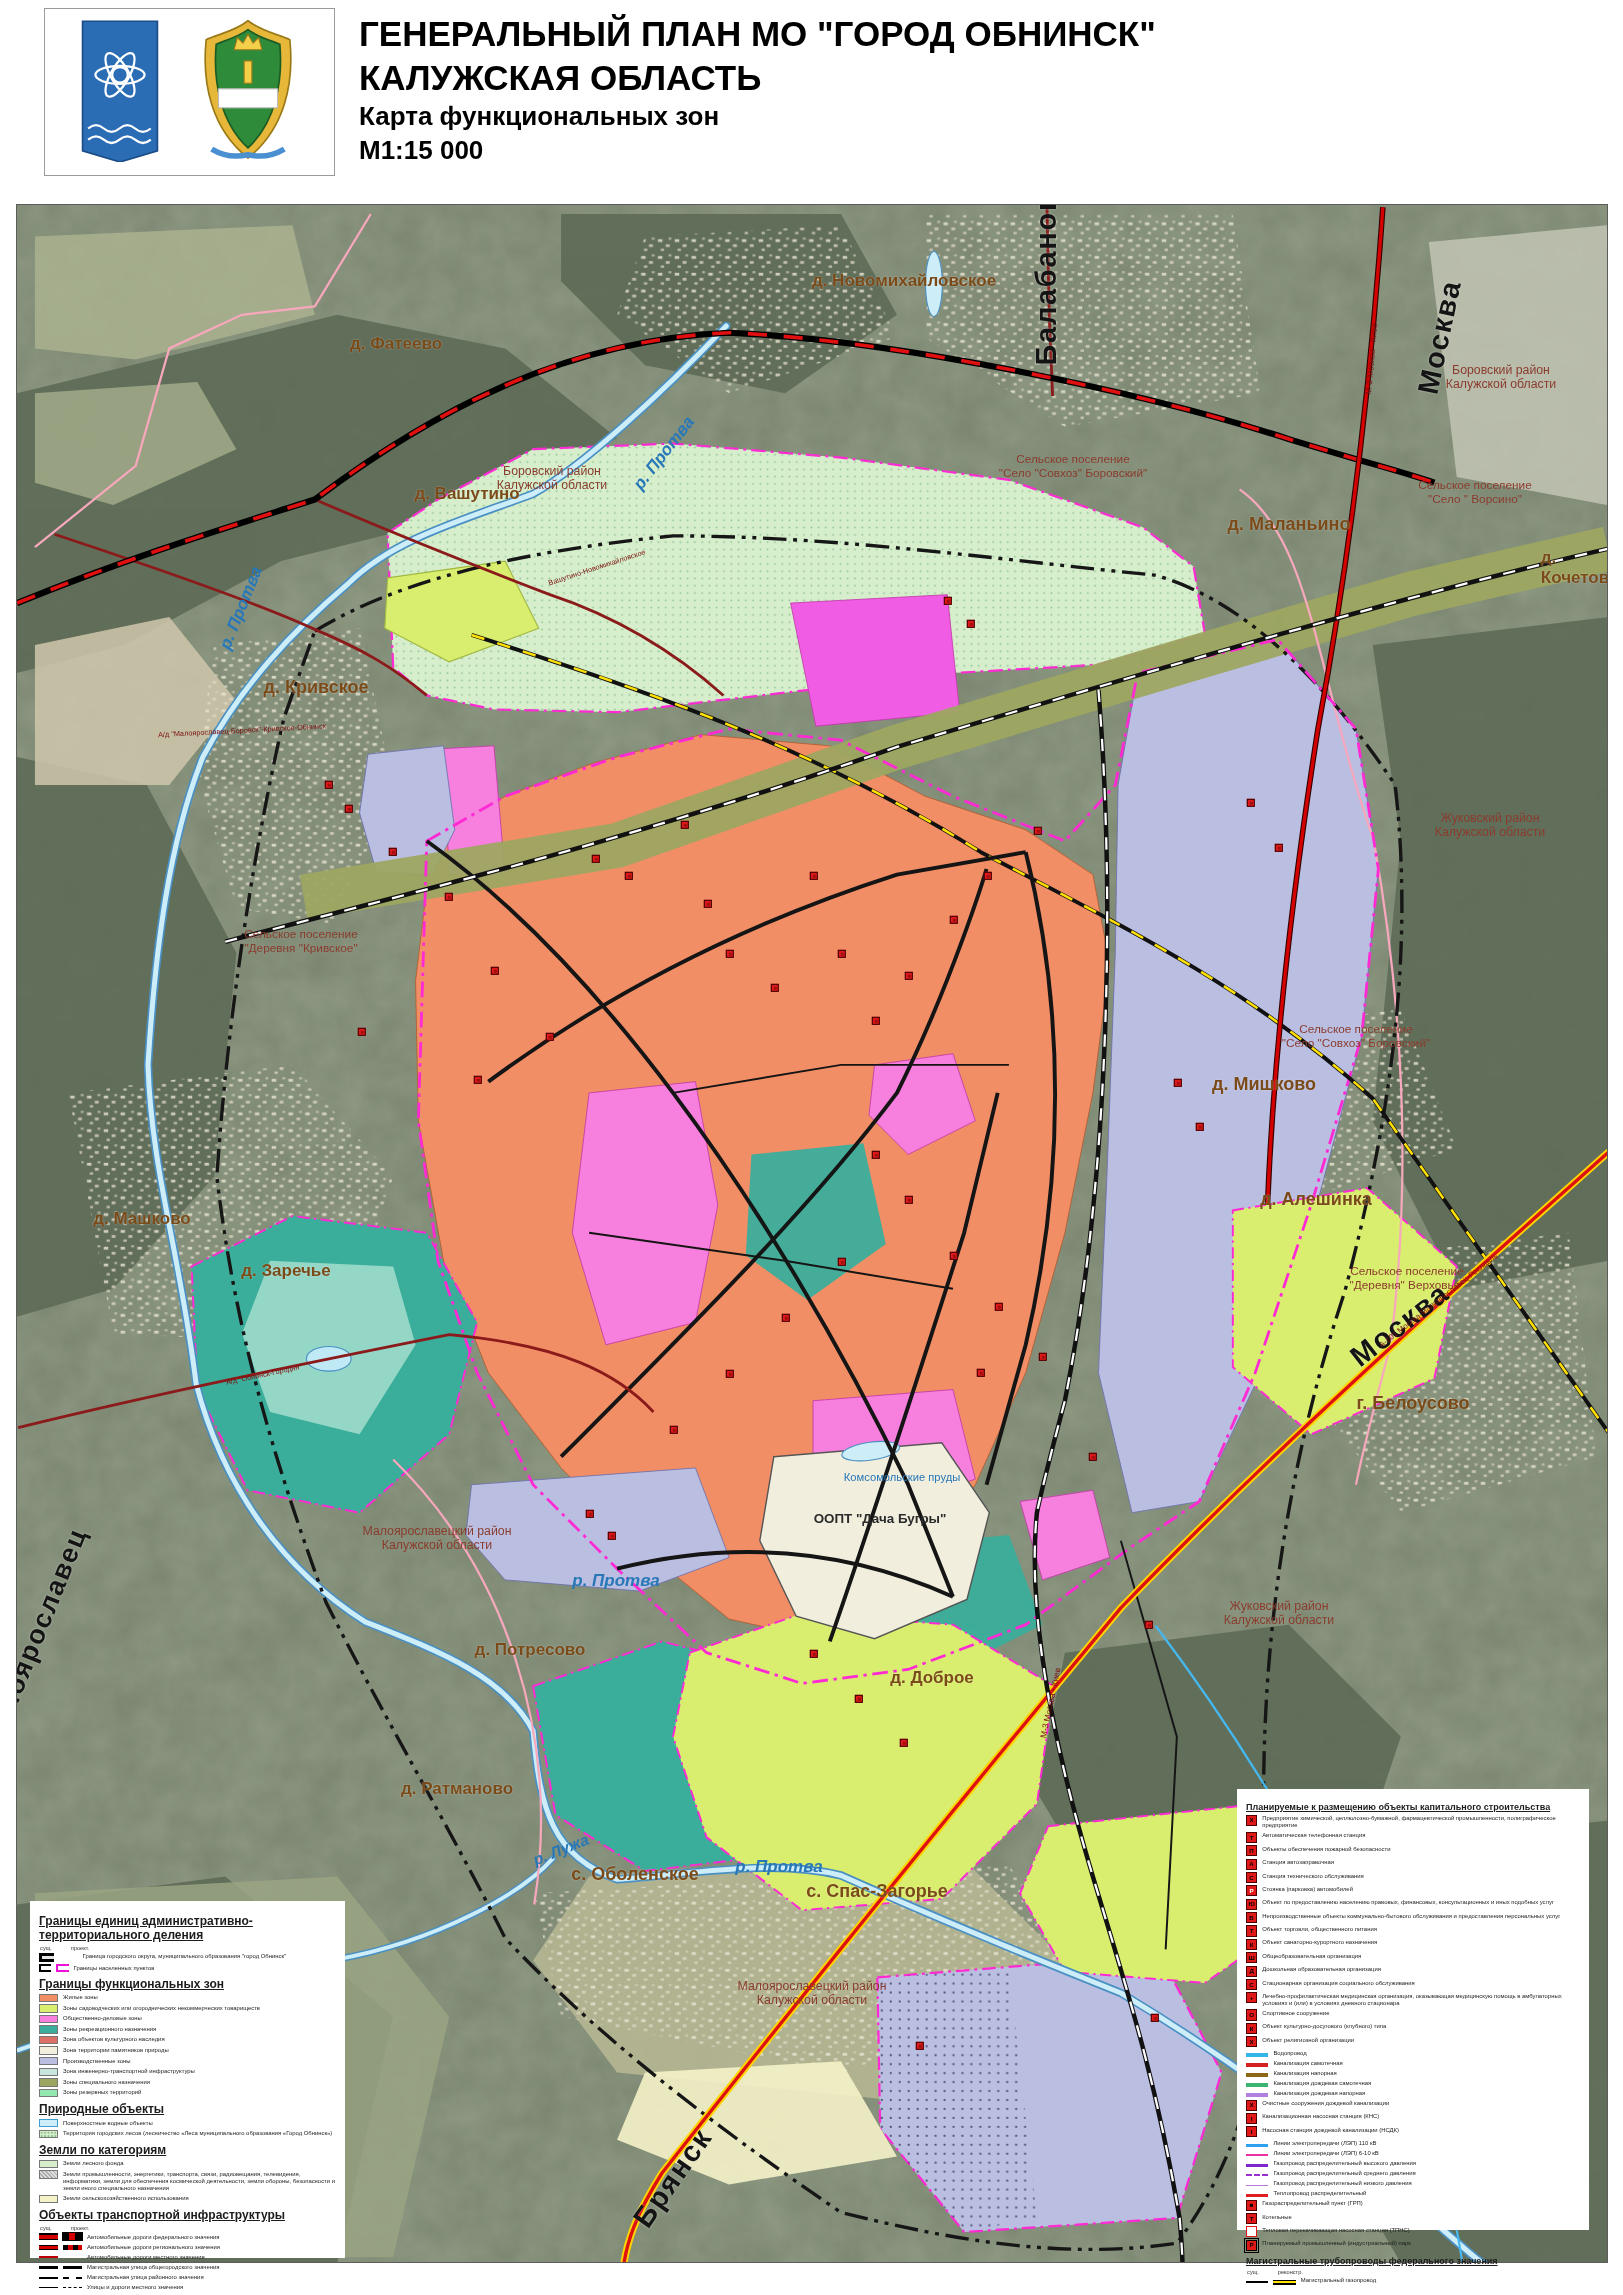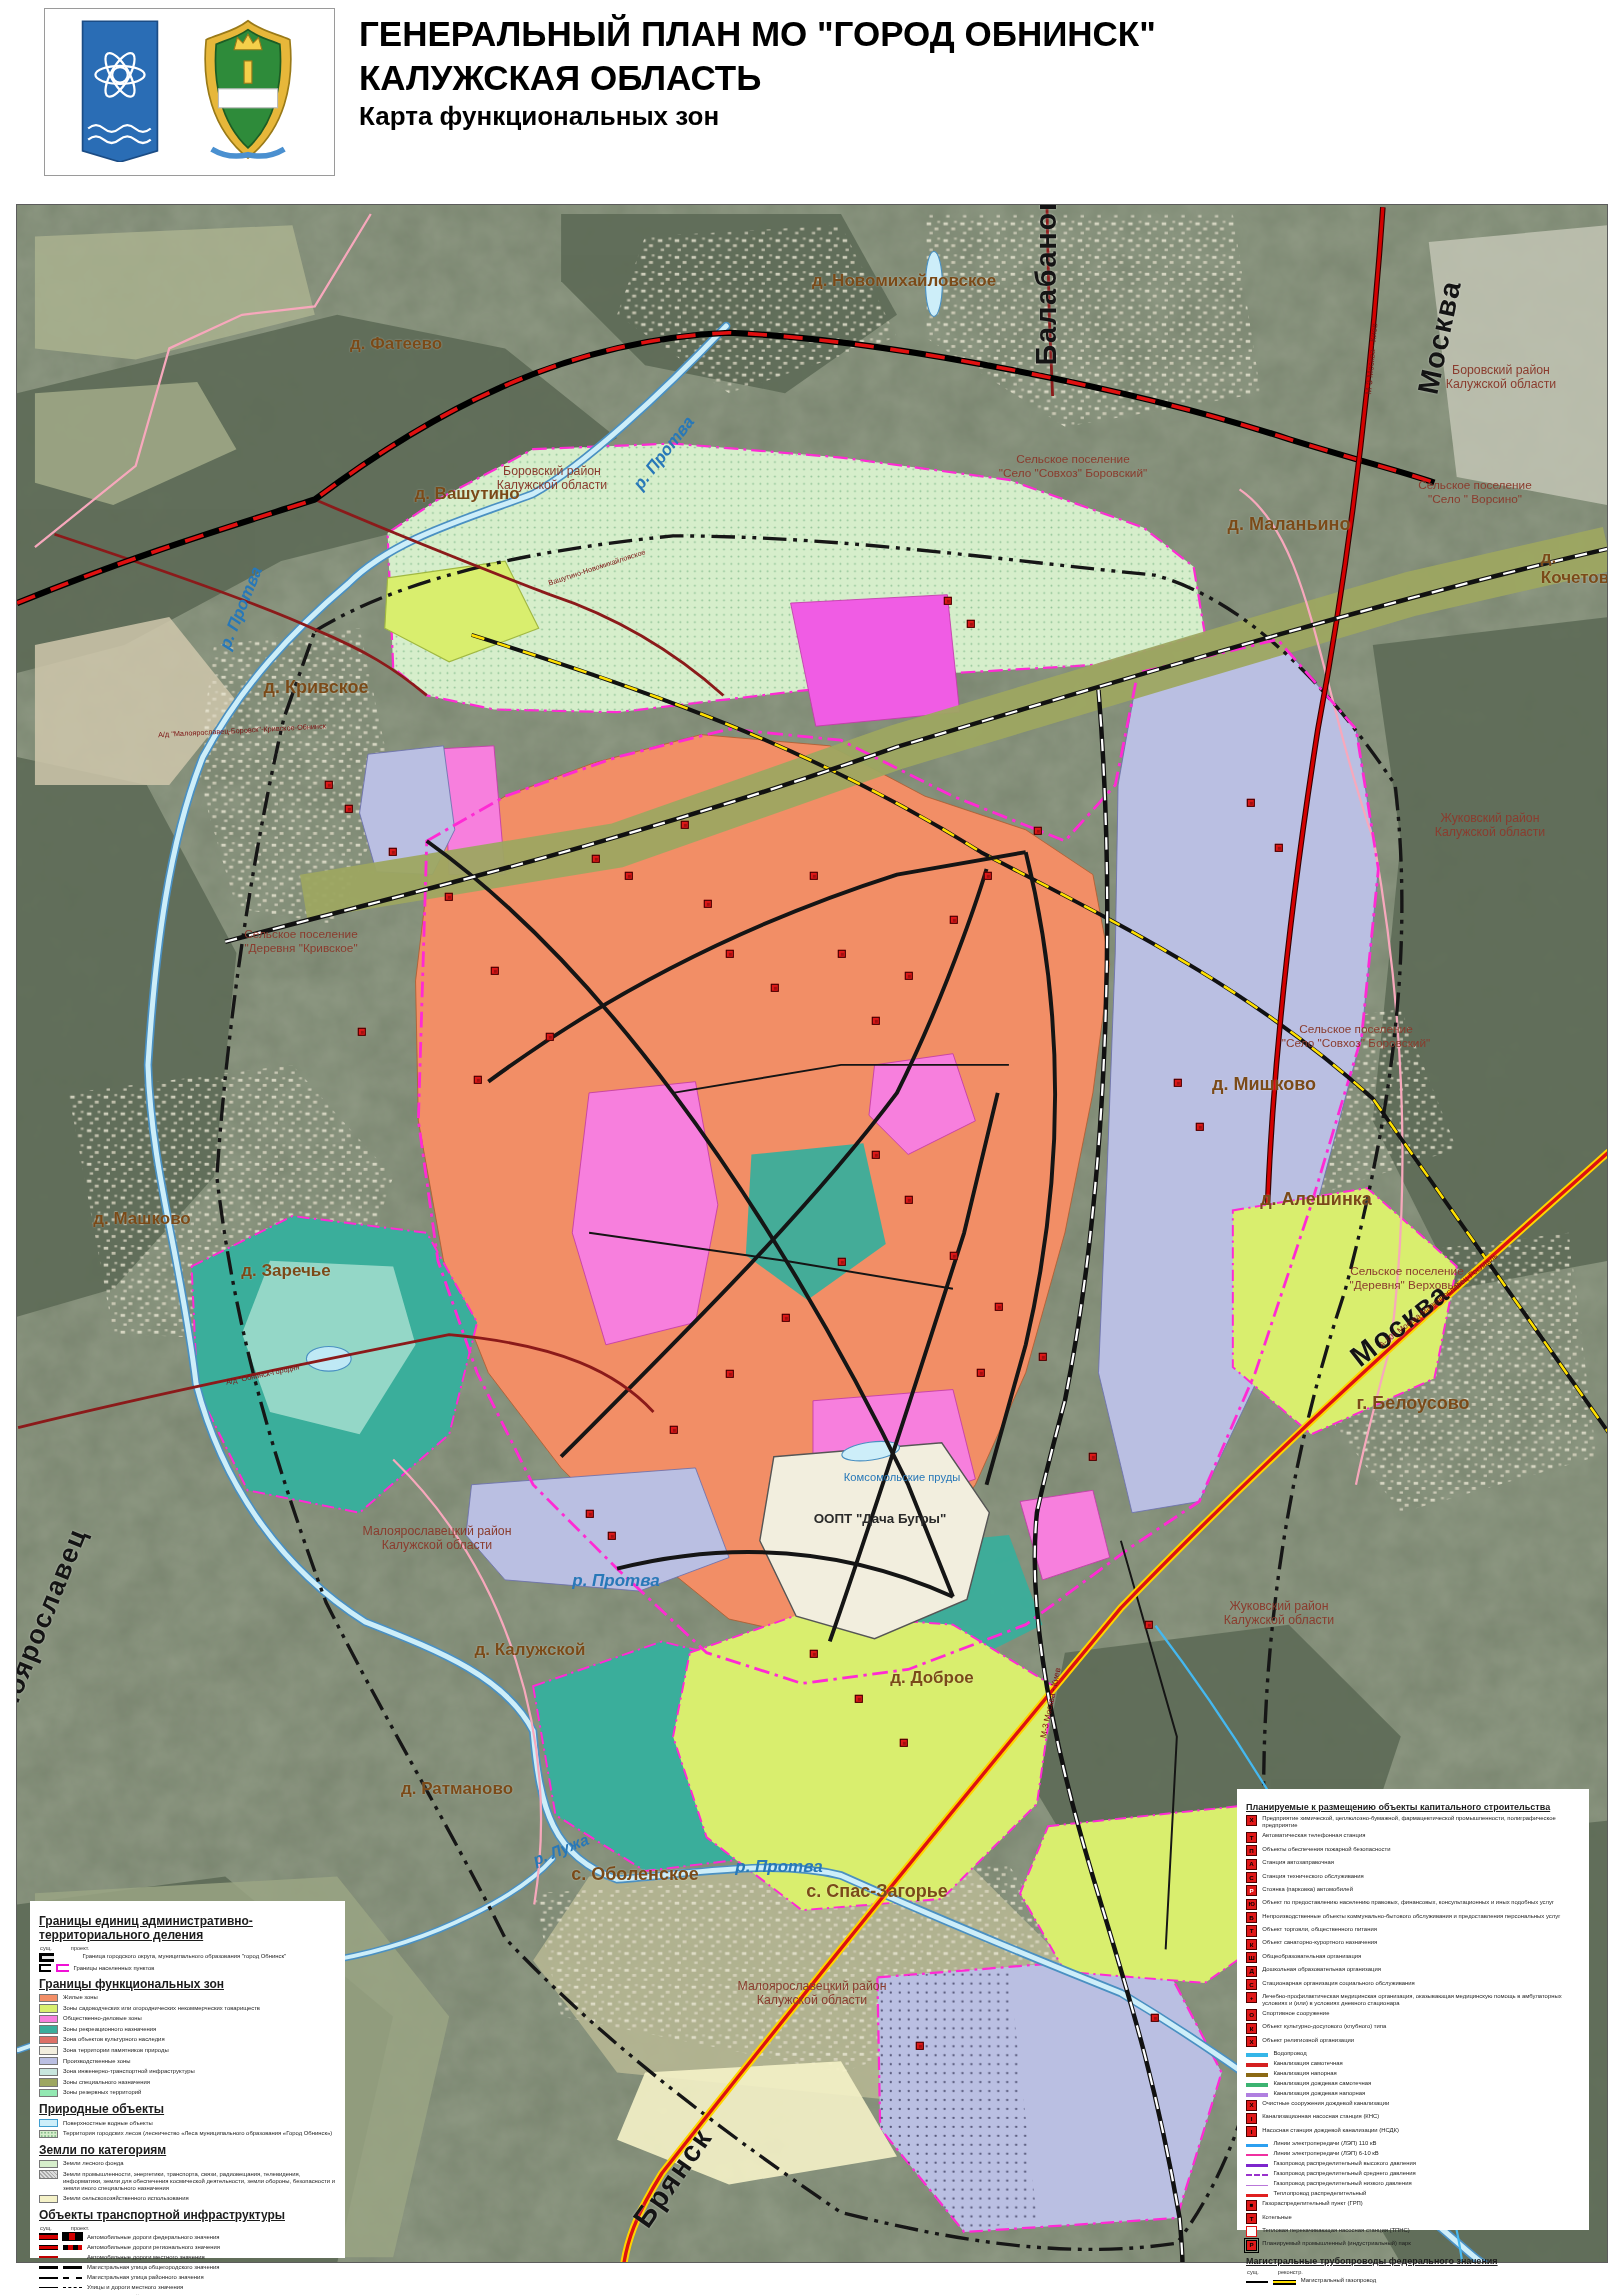--- a/index.html
+++ b/index.html
@@ -118,20 +118,21 @@
           <path d="M70,58 h50 l-6,-22 -10,10 -9,-16 -9,16 -10,-10 Z" fill="#f5cf4a" stroke="#9a7a18" stroke-width="2"></path>
           <rect x="88" y="78" width="14" height="40" fill="#f5cf4a" stroke="#9a7a18" stroke-width="2"></rect>
           <path d="M30,236 q30,18 65,10 q35,8 65,-10" fill="none" stroke="#4a90d0" stroke-width="10"></path>
         </svg>
       </span>
     </div>
     <div class="titles">
       <div class="t-big">ГЕНЕРАЛЬНЫЙ ПЛАН МО "ГОРОД ОБНИНСК"</div>
       <div class="t-big">КАЛУЖСКАЯ ОБЛАСТЬ</div>
       <div class="t-mid">Карта функциональных зон</div>
+      <div class="t-mid">М1:15 000</div>
     </div>
   </div>
 
   <div class="map">
     <svg width="1592" height="2059" viewBox="28 364 2844 3678">
       <defs>
         <filter id="tex" x="0%" y="0%" width="100%" height="100%">
           <feTurbulence type="fractalNoise" baseFrequency="0.006 0.006" numOctaves="4" seed="7"></feTurbulence>
           <feColorMatrix type="matrix" values="0 0 0 0 0.27  0 0 0 0 0.33  0 0 0 0 0.23  0 0 0 0.5 0"></feColorMatrix>
         </filter>
@@ -347,21 +348,21 @@
       <div class="mlbl lc-place" style="left: 903px; top: 280px; font-size: 17px; transform: translate(-50%, -50%) rotate(0deg);">д. Новомихайловское</div>
           <div class="mlbl lc-place" style="left: 395px; top: 343px; font-size: 17px; transform: translate(-50%, -50%) rotate(0deg);">д. Фатеево</div>
           <div class="mlbl lc-place" style="left: 466px; top: 493px; font-size: 17px; transform: translate(-50%, -50%) rotate(0deg);">д. Вашутино</div>
           <div class="mlbl lc-place" style="left: 315px; top: 686px; font-size: 18px; transform: translate(-50%, -50%) rotate(0deg);">д. Кривское</div>
           <div class="mlbl lc-place" style="left: 1288px; top: 523px; font-size: 18px; transform: translate(-50%, -50%) rotate(0deg);">д. Маланьино</div>
           <div class="mlbl lc-place" style="left: 1574px; top: 567px; font-size: 17px; transform: translate(-50%, -50%) rotate(0deg);">д. Кочетов</div>
           <div class="mlbl lc-place" style="left: 1263px; top: 1083px; font-size: 18px; transform: translate(-50%, -50%) rotate(0deg);">д. Мишково</div>
           <div class="mlbl lc-place" style="left: 1315px; top: 1198px; font-size: 18px; transform: translate(-50%, -50%) rotate(0deg);">д. Алешинка</div>
           <div class="mlbl lc-place" style="left: 141px; top: 1218px; font-size: 17px; transform: translate(-50%, -50%) rotate(0deg);">д. Машково</div>
           <div class="mlbl lc-place" style="left: 269px; top: 1270px; font-size: 17px; transform: translate(-50%, -50%) rotate(0deg); margin-left: 16px;">д. Заречье</div>
-          <div class="mlbl lc-place" style="left: 529px; top: 1649px; font-size: 17px; transform: translate(-50%, -50%) rotate(0deg);">д. Калужской</div>
+          <div class="mlbl lc-place" style="left: 529px; top: 1649px; font-size: 17px; transform: translate(-50%, -50%) rotate(0deg);">д. Потресово</div>
           <div class="mlbl lc-place" style="left: 456px; top: 1740px; font-size: 17px; transform: translate(-50%, -50%) rotate(0deg); margin-top: 48px;">д. Ратманово</div>
           <div class="mlbl lc-place" style="left: 931px; top: 1677px; font-size: 17px; transform: translate(-50%, -50%) rotate(0deg);">д. Доброе</div>
           <div class="mlbl lc-place" style="left: 634px; top: 1873px; font-size: 18px; transform: translate(-50%, -50%) rotate(0deg);">с. Оболенское</div>
           <div class="mlbl lc-place" style="left: 876px; top: 1890px; font-size: 18px; transform: translate(-50%, -50%) rotate(0deg);">с. Спас-Загорье</div>
           <div class="mlbl lc-place" style="left: 1412px; top: 1402px; font-size: 18px; transform: translate(-50%, -50%) rotate(0deg);">г. Белоусово</div>
           <div class="mlbl lc-oopt" style="left: 879px; top: 1518px; font-size: 13.4px; transform: translate(-50%, -50%) rotate(0deg);">ООПТ "Дача Бугры"</div>
           <div class="mlbl lc-lake" style="left: 901px; top: 1476px; font-size: 11.2px; transform: translate(-50%, -50%) rotate(0deg);">Комсомольские пруды</div>
           <div class="mlbl lc-river" style="left: 663px; top: 452px; font-size: 17px; transform: translate(-50%, -50%) rotate(-52deg);">р. Протва</div>
           <div class="mlbl lc-river" style="left: 240px; top: 607px; font-size: 17px; transform: translate(-50%, -50%) rotate(-68deg);">р. Протва</div>
           <div class="mlbl lc-river" style="left: 615px; top: 1580px; font-size: 17px; transform: translate(-50%, -50%) rotate(0deg);">р. Протва</div>

